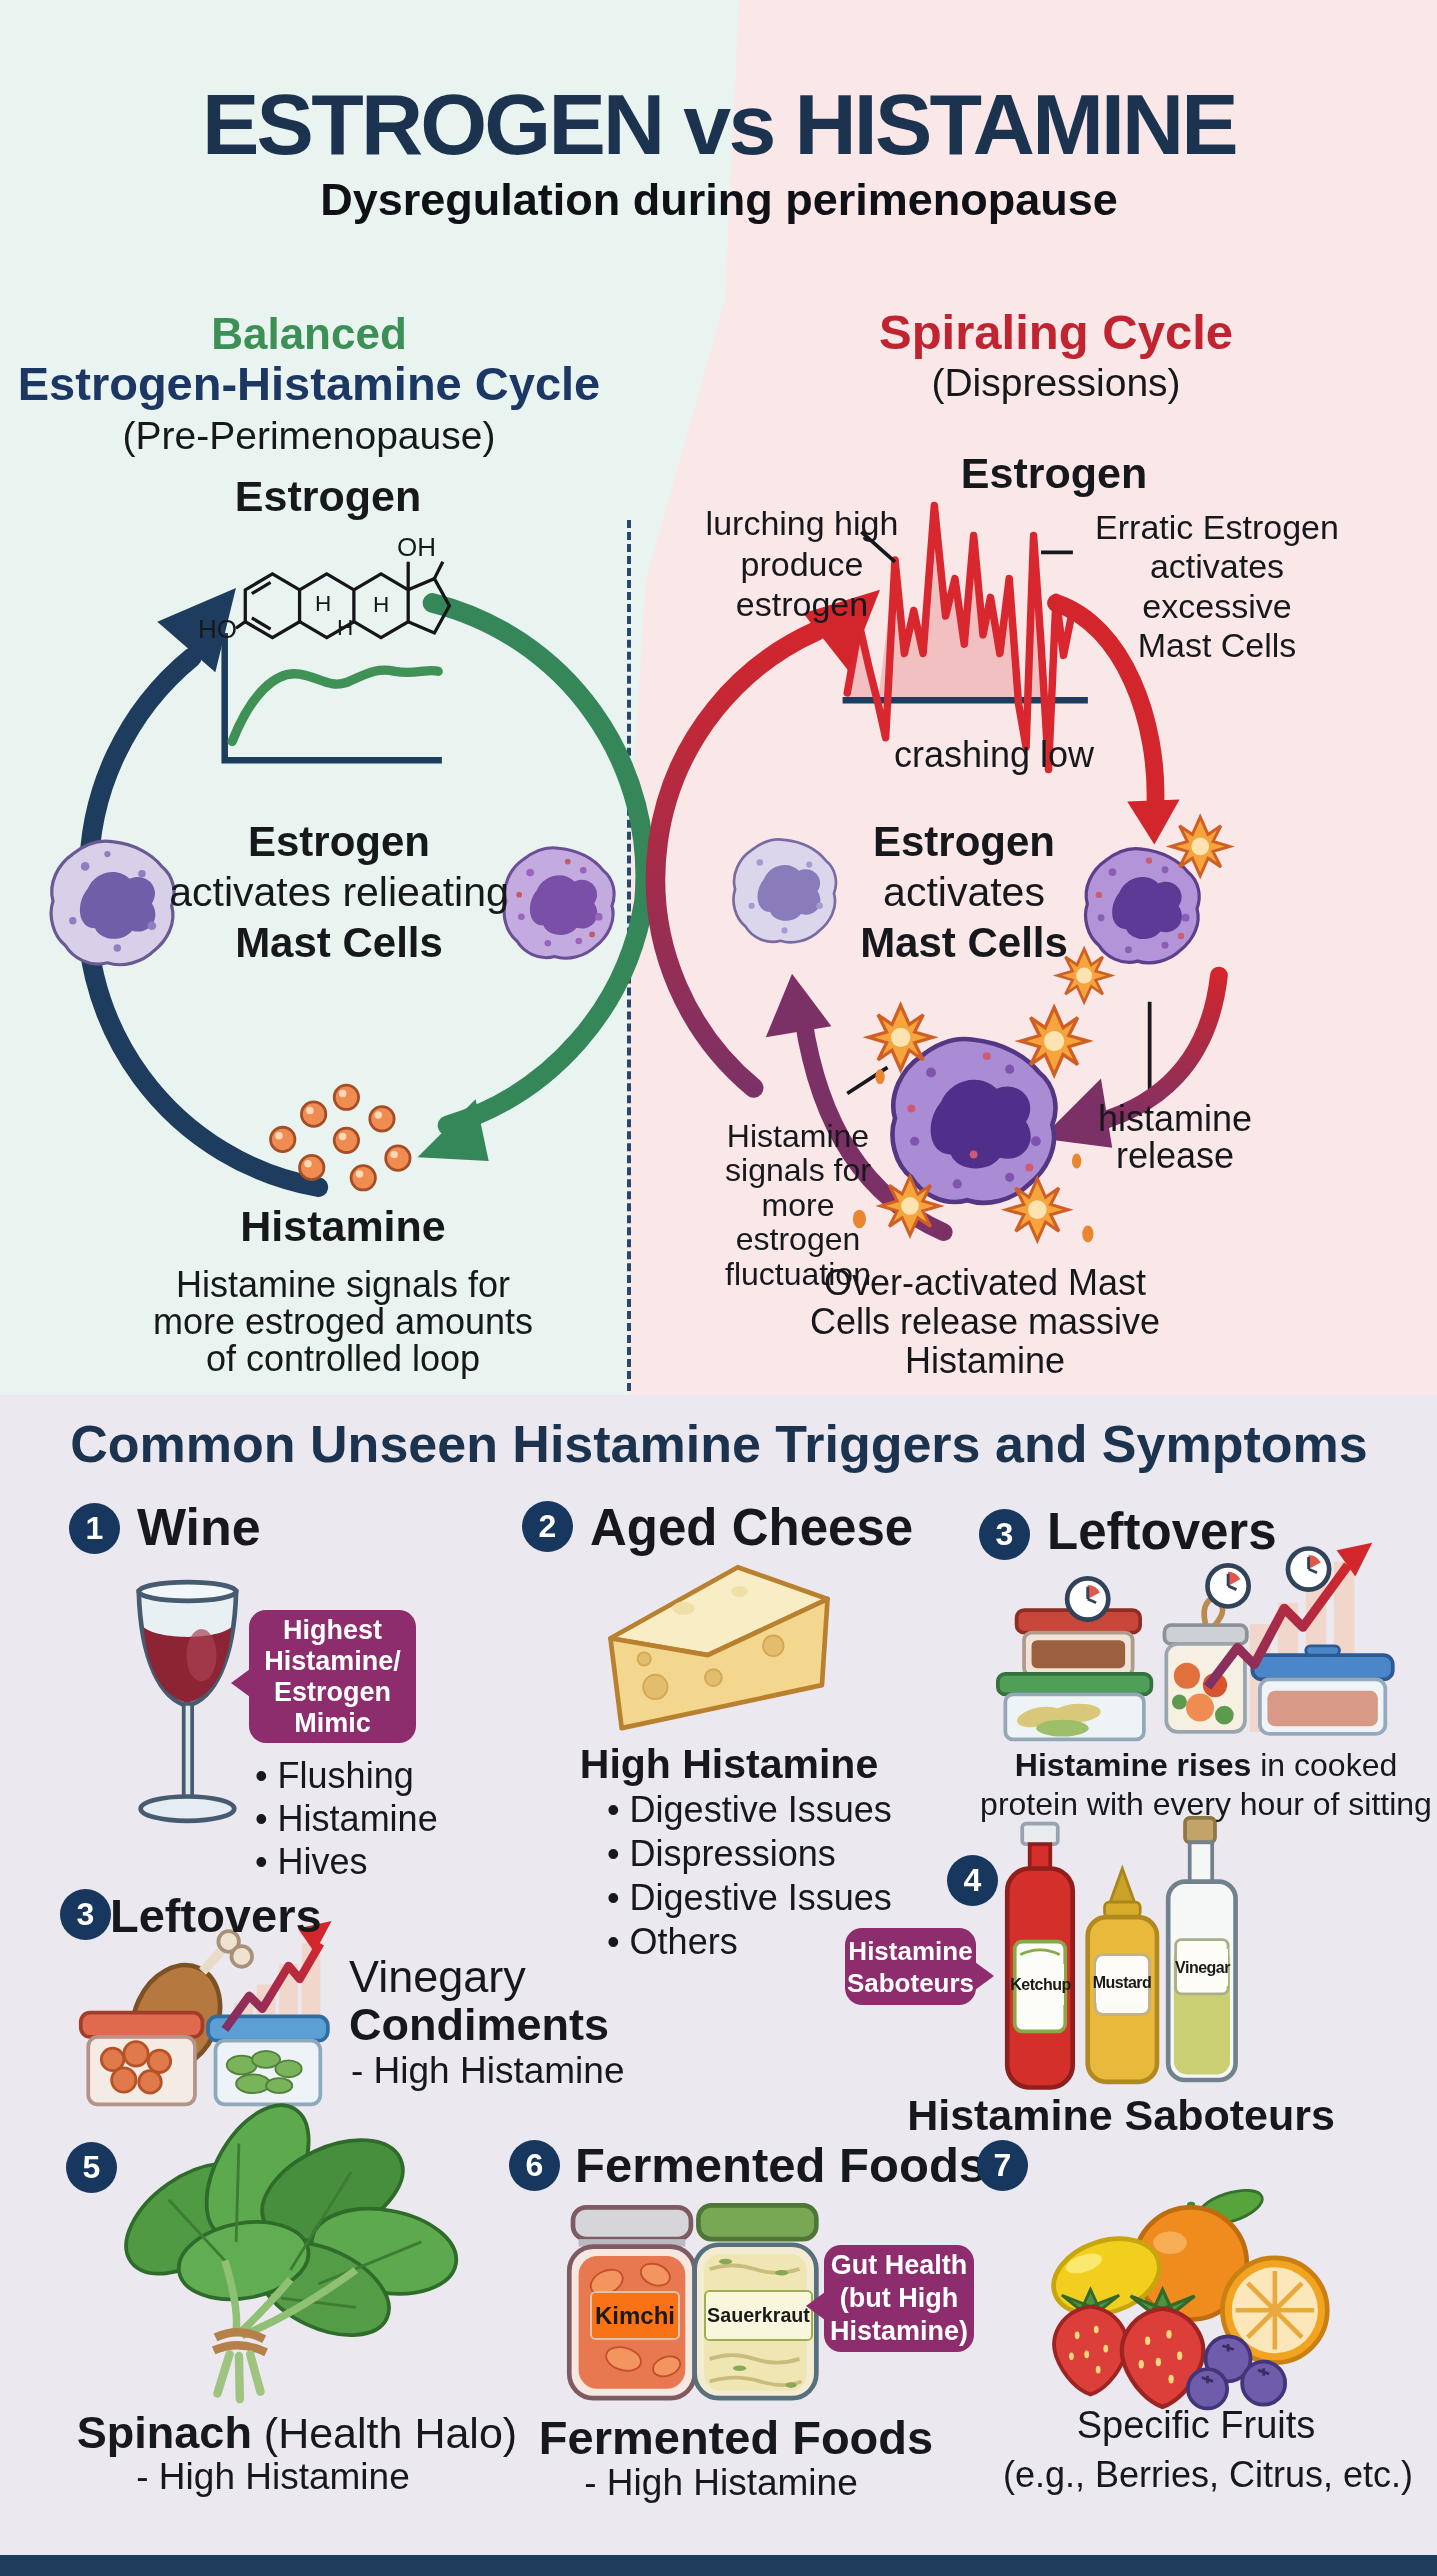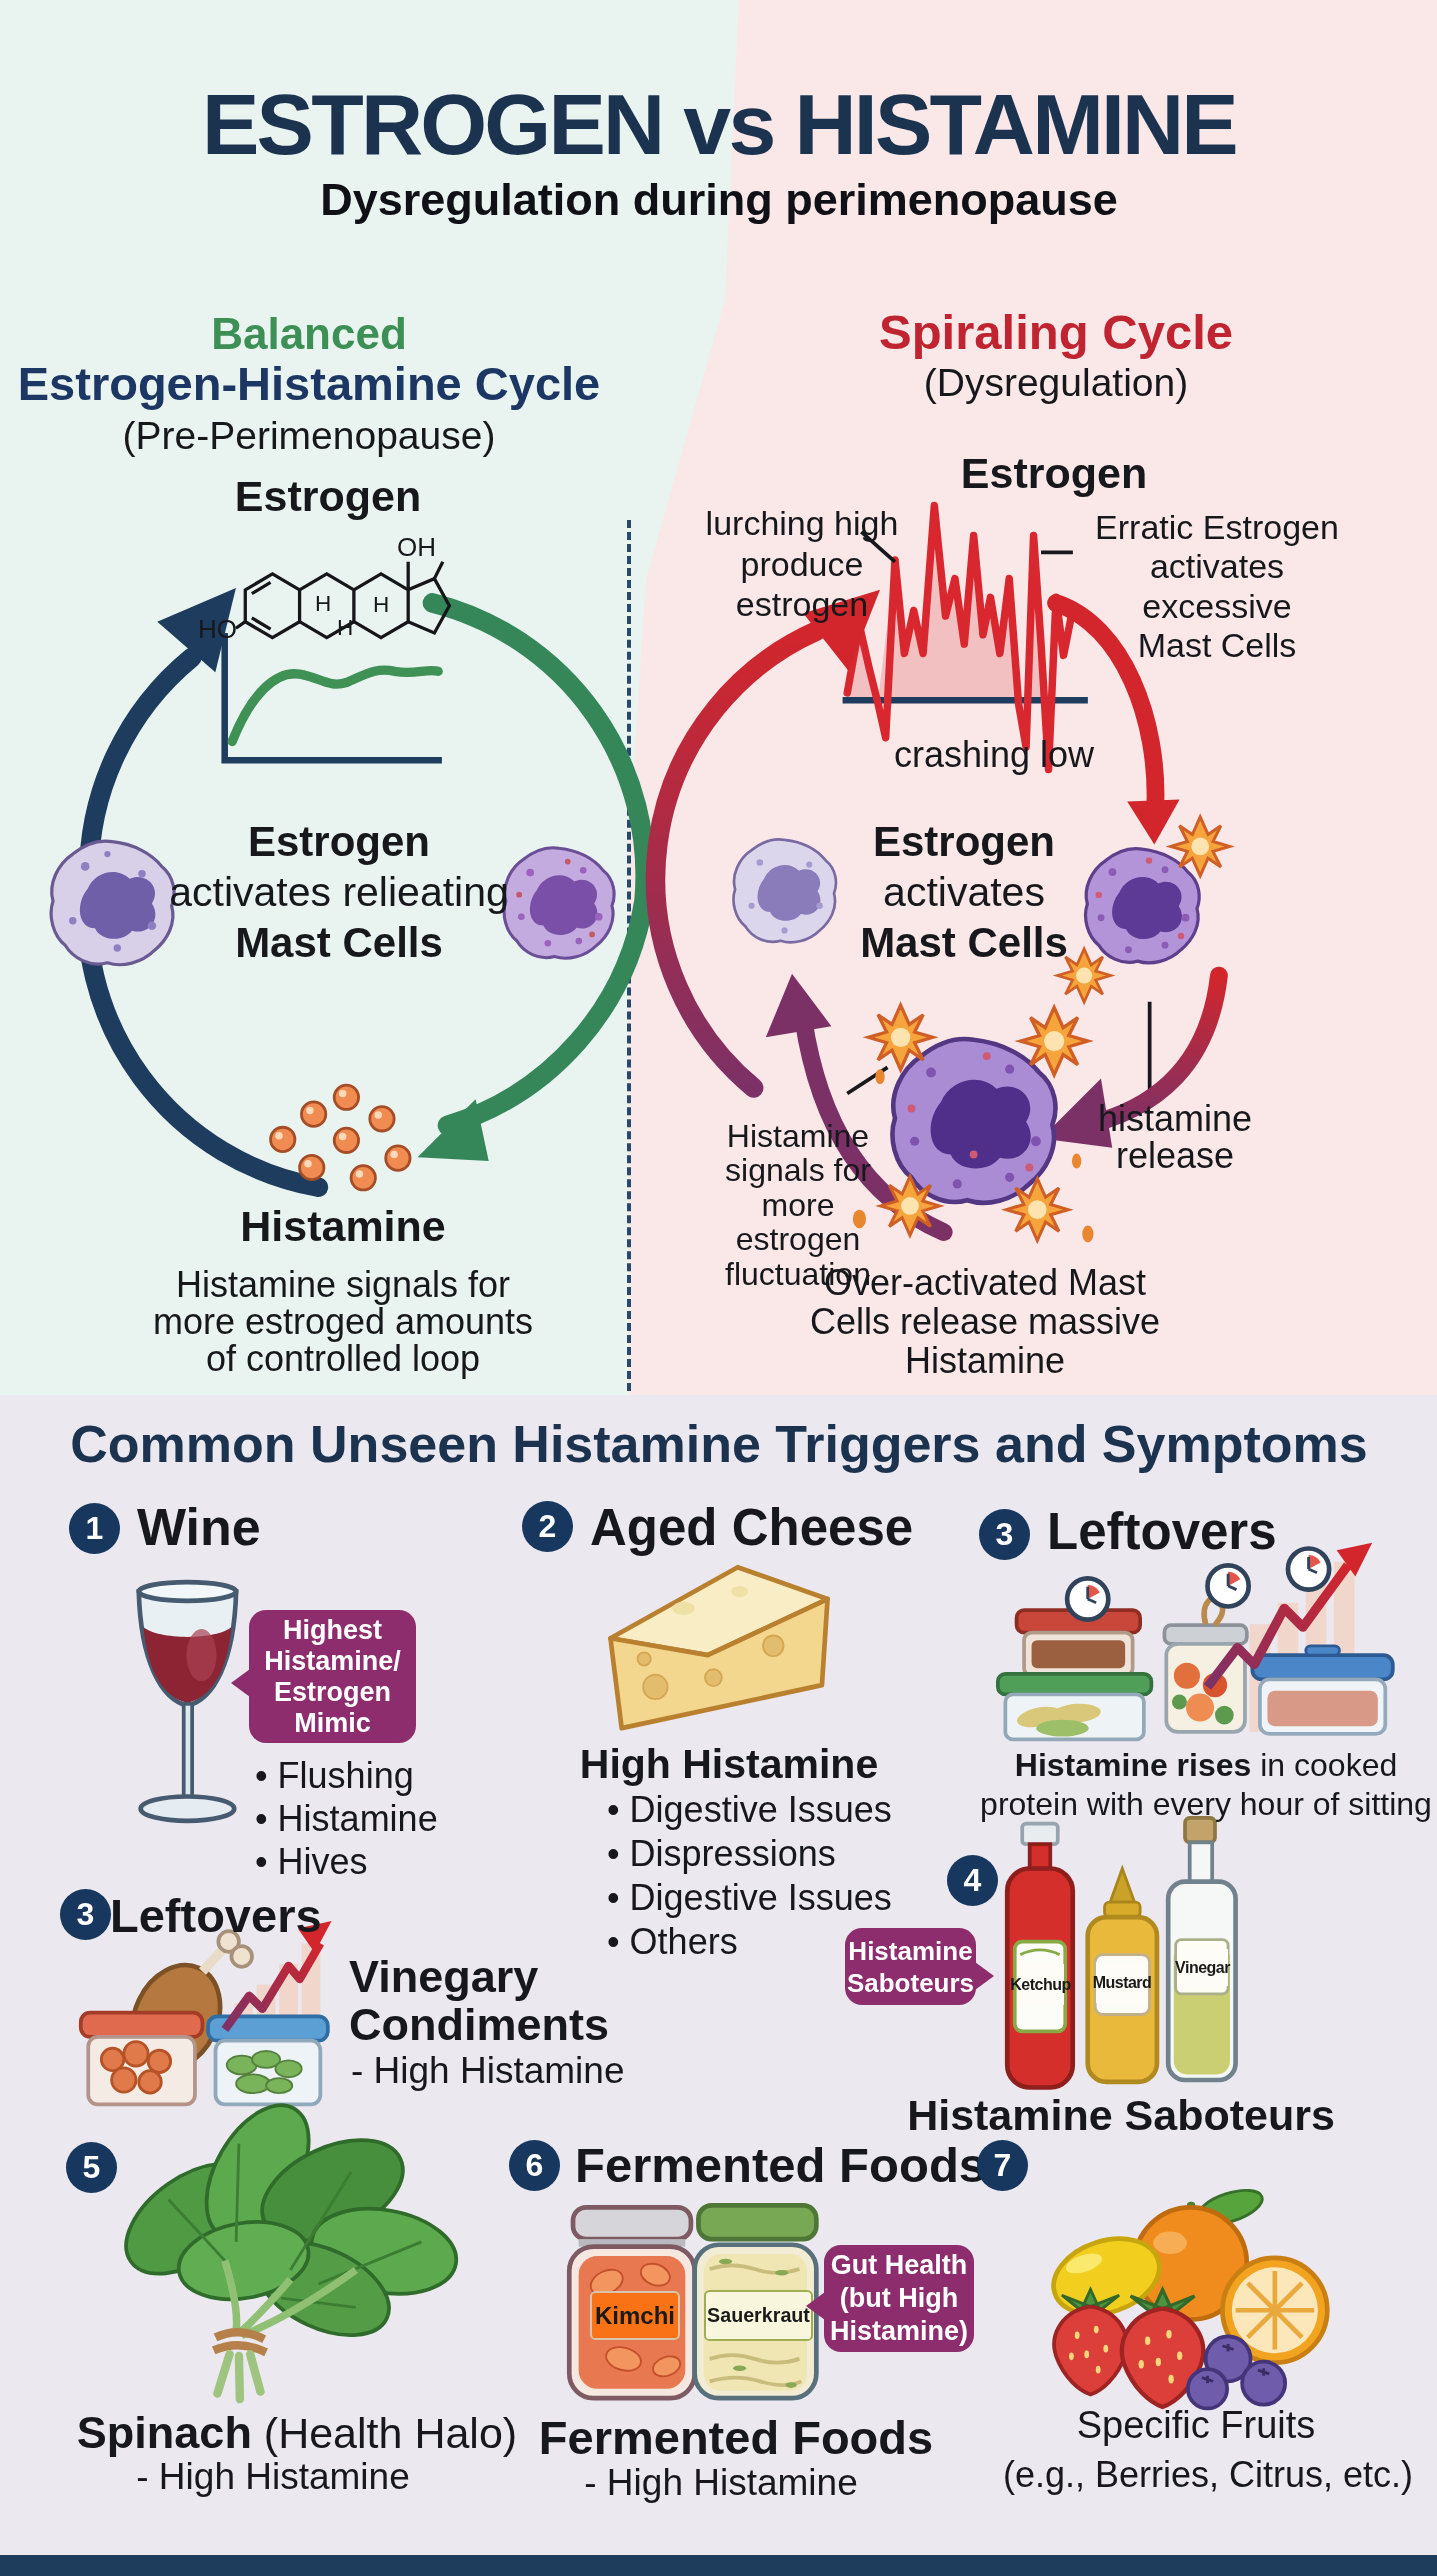--- a/index.html
+++ b/index.html
@@ -444,21 +444,21 @@
   <div class="t" style="left:373px;top:593px;font-size:22.5px">H</div>
   <div class="t ctr" style="left:339px;top:820px;font-size:42px;font-weight:700">Estrogen</div>
   <div class="t ctr" style="left:339px;top:871px;font-size:41px">activates relieating</div>
   <div class="t ctr" style="left:339px;top:921px;font-size:42px;font-weight:700">Mast Cells</div>
   <div class="t ctr" style="left:343px;top:1204px;font-size:43px;font-weight:700">Histamine</div>
   <div class="t ctr" style="left:343px;top:1266px;font-size:36px">Histamine signals for</div>
   <div class="t ctr" style="left:343px;top:1303px;font-size:36px">more estroged amounts</div>
   <div class="t ctr" style="left:343px;top:1340px;font-size:36px">of controlled loop</div>
 
   <div class="t ctr" style="left:1056px;top:307px;font-size:49px;font-weight:700;color:#bf2430">Spiraling Cycle</div>
-  <div class="t ctr" style="left:1056px;top:363px;font-size:39px">(Dysregulation)</div>
+  <div class="t ctr" style="left:1056px;top:363px;font-size:39px">(Dispressions)</div>
   <div class="t ctr" style="left:1054px;top:451px;font-size:43px;font-weight:700">Estrogen</div>
   <div class="t ctr" style="left:802px;top:506px;font-size:34px">lurching high</div>
   <div class="t ctr" style="left:802px;top:547px;font-size:34px">produce</div>
   <div class="t ctr" style="left:802px;top:587px;font-size:34px">estrogen</div>
   <div class="t ctr" style="left:1217px;top:510px;font-size:34px">Erratic Estrogen</div>
   <div class="t ctr" style="left:1217px;top:549px;font-size:34px">activates</div>
   <div class="t ctr" style="left:1217px;top:589px;font-size:34px">excessive</div>
   <div class="t ctr" style="left:1217px;top:628px;font-size:34px">Mast Cells</div>
   <div class="t ctr" style="left:994px;top:736px;font-size:36px">crashing low</div>
   <div class="t ctr" style="left:964px;top:820px;font-size:42px;font-weight:700">Estrogen</div>
@@ -503,21 +503,21 @@
 
   <div class="badge" style="left:979px;top:1509px">3</div>
   <div class="t" style="left:1047px;top:1505px;font-size:51px;font-weight:700">Leftovers</div>
   <div class="t ctr" style="left:1206px;top:1749px;font-size:32px">
     <span class="b">Histamine rises</span><span> in cooked</span>
   </div>
   <div class="t ctr" style="left:1206px;top:1788px;font-size:32px">protein with every hour of sitting</div>
 
   <div class="badge" style="left:60px;top:1889px">3</div>
   <div class="t" style="left:110px;top:1891px;font-size:47px;font-weight:700">Leftovers</div>
-  <div class="t" style="left:349px;top:1953px;font-size:45px;font-weight:700">Vinegary</div>
+  <div class="t" style="left:349px;top:1953px;font-size:45px;font-weight:400">Vinegary</div>
   <div class="t" style="left:349px;top:2001px;font-size:45px;font-weight:700">Condiments</div>
   <div class="t" style="left:351px;top:2052px;font-size:37px">- High Histamine</div>
 
   <div class="badge" style="left:947px;top:1855px">4</div>
   <div class="bubble tail-r" style="left:845px;top:1928px;width:131px;height:77px;font-size:26px;line-height:32px">
     <div>Histamine</div>
     <div>Saboteurs</div>
   </div>
   <div class="lbl" style="left:1017px;top:1964px;width:47px;height:41px;font-size:16px;letter-spacing:-0.5px">Ketchup</div>
   <div class="lbl" style="left:1096px;top:1962px;width:52px;height:41px;font-size:16px;letter-spacing:-0.5px">Mustard</div>

